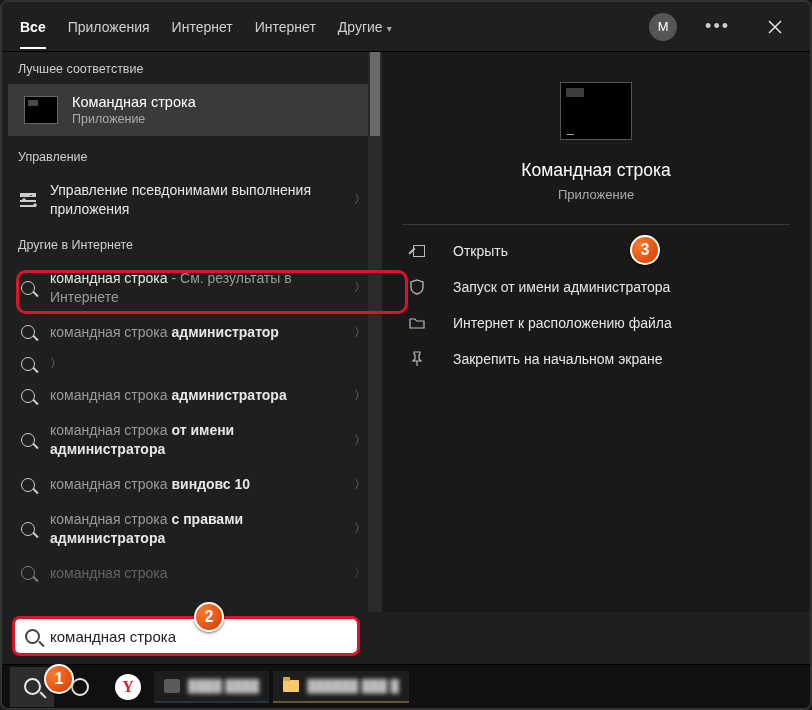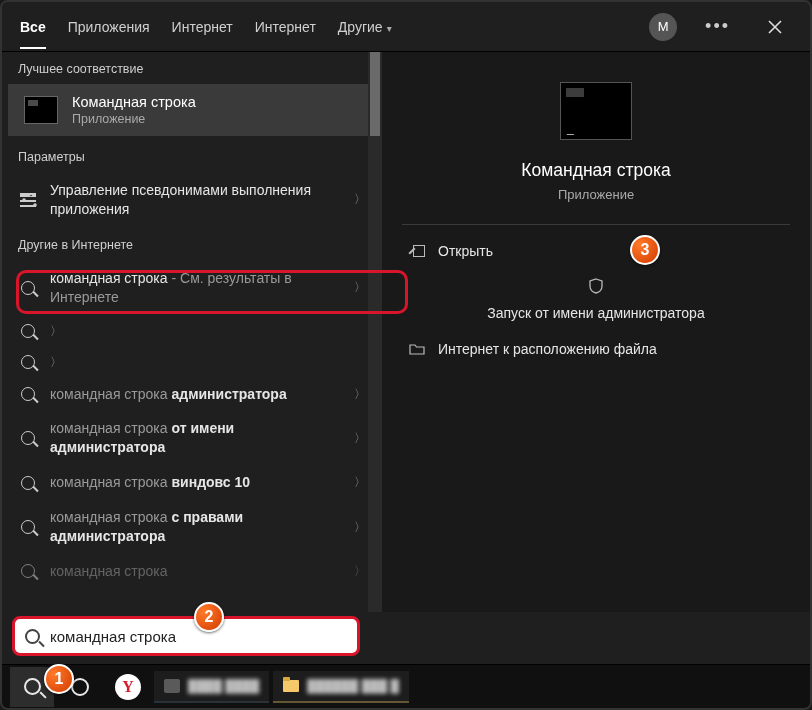--- a/index.html
+++ b/index.html
@@ -47,21 +47,21 @@
   .search-ico::after { content:""; position:absolute; width:7px; height:2px; background:#ccc; transform:rotate(45deg); left:10px; top:11px;}
 
   
   .app-thumb { width:72px; height:58px; background:#000; border:1px solid #555; position:relative; margin-top:8px;}
   .app-thumb::before { content:""; position:absolute; left:5px; top:5px; width:18px; height:9px; background:#777; opacity:.5;}
   .app-thumb::after { content:"_"; position:absolute; left:6px; bottom:4px; color:#ccc; font-size:12px;}
   .app-title { color:#fff; font-size:17.5px; margin-top:20px;}
   .app-sub { color:#aaa; font-size:13px; margin-top:6px; margin-bottom:22px;}
   .divider { height:1px; width:100%; background:#3a3a3a;}
   .actions { width:100%; padding:8px 0;}
-  .action { display:flex; align-items:center; gap:12px; padding:10px 6px; color:#e6e6e6; font-size:14px; cursor:pointer; position:relative;}
+  .action { display:flex; align-items:center; gap:27px; padding:10px 6px; color:#e6e6e6; font-size:14px; cursor:pointer; position:relative;}
   .action .aico { width:18px; height:14px; position:relative; color:#bbb; font-size:13px; display:flex; align-items:center; justify-content:center;}
   .open-ico::before { content:""; position:absolute; width:10px; height:10px; border:1.5px solid #bbb; left:5px; top:1px;}
   .open-ico::after { content:""; position:absolute; width:8px; height:2px; background:#bbb; left:0px; top:6px; box-shadow:0 0 0 #bbb; transform:rotate(-45deg);}
   .shield-ico svg, .folder-ico svg, .pin-ico svg { width:16px; height:16px; }
   .badge { position:absolute; width:30px; height:30px; border-radius:50%; background:radial-gradient(circle at 30% 30%, #ff7a2a, #d23b00); border:2px solid #fff; color:#fff; font-weight:700; display:flex; align-items:center; justify-content:center; font-size:16px; box-shadow:0 1px 3px rgba(0,0,0,.6);}
   .callout { border:3px solid #d8152a; border-radius:10px; position:absolute; pointer-events:none;}
 
   
   .searchbar-row { position:absolute; left:10px; right:10px; bottom:52px; height:40px; }
   .searchbar { position:absolute; left:0; width:348px; height:40px; background:#fff; border:3px solid #d8152a; border-radius:8px; display:flex; align-items:center; padding:0 10px; gap:10px;}
@@ -111,21 +111,21 @@
       <div class="left-inner">
         <div class="section-label">Лучшее соответствие</div>
         <div class="best-match">
           <div class="best-icon"></div>
           <div class="best-text">
             <div class="t1">Командная строка</div>
             <div class="t2">Приложение</div>
           </div>
         </div>
 
-        <div class="section-label">Параметры</div>
+        <div class="section-label">Управление</div>
         <div class="list-row">
           <span class="ico">
               <span class="settings-ico">
                 <span></span>
               </span>
             </span>
           <span class="txt">Управление псевдонимами выполнения приложения</span>
           <span class="chev">〉</span>
         </div>
 
@@ -135,20 +135,21 @@
           <span class="ico">
               <span class="search-ico"></span>
             </span>
           <span class="txt"><span>командная строка</span><span class="muted"> - См. результаты в Интернете</span></span>
           <span class="chev">〉</span>
         </div>
         <div class="list-row compact">
           <span class="ico">
               <span class="search-ico"></span>
             </span>
+          <span class="txt"><span class="muted">командная строка </span><b>администратор</b></span>
           <span class="chev">〉</span>
         </div>
         <div class="list-row compact">
           <span class="ico">
               <span class="search-ico"></span>
             </span>
           <span class="chev">〉</span>
         </div>
         <div class="list-row compact">
           <span class="ico">
@@ -195,36 +196,44 @@
     <div class="right">
       <div class="app-thumb"></div>
       <div class="app-title">Командная строка</div>
       <div class="app-sub">Приложение</div>
       <div class="divider"></div>
       <div class="actions">
         <div class="action">
           <span class="aico open-ico"></span>
           <span>Открыть</span>
         </div>
-        <div class="action" style="z-index:2;flex-direction:column;">
+        <div class="action" style="z-index:2;">
           <span class="aico shield-ico">
             <svg viewBox="0 0 16 16">
                 <path d="M8 1 L14 3 V8 C14 12 11 14.5 8 15 C5 14.5 2 12 2 8 V3 Z" fill="none" stroke="#bbb" stroke-width="1.3"></path>
               </svg>
           </span>
           <span>Запуск от имени администратора</span>
         </div>
         <div class="action">
           <span class="aico folder-ico">
             <svg viewBox="0 0 16 16">
                 <path d="M1 4h5l1.5 2H15v7H1z" fill="none" stroke="#bbb" stroke-width="1.2"></path>
               </svg>
           </span>
           <span>Интернет к расположению файла</span>
         </div>
+        <div class="action">
+          <span class="aico pin-ico">
+            <svg viewBox="0 0 16 16">
+                <path d="M5 1h6v2l-1 1v4l2 2H4l2-2V4L5 3z M8 10v5" fill="none" stroke="#bbb" stroke-width="1.2"></path>
+              </svg>
+          </span>
+          <span>Закрепить на начальном экране</span>
+        </div>
       </div>
 
       <div class="callout" style="left:14px; top:268px; width:392px; height:44px;"></div>
       <div class="badge" style="right:150px; top:233px;">
           <span>3</span>
         </div>
     </div>
   </div>
 
   <div class="searchbar-row">

